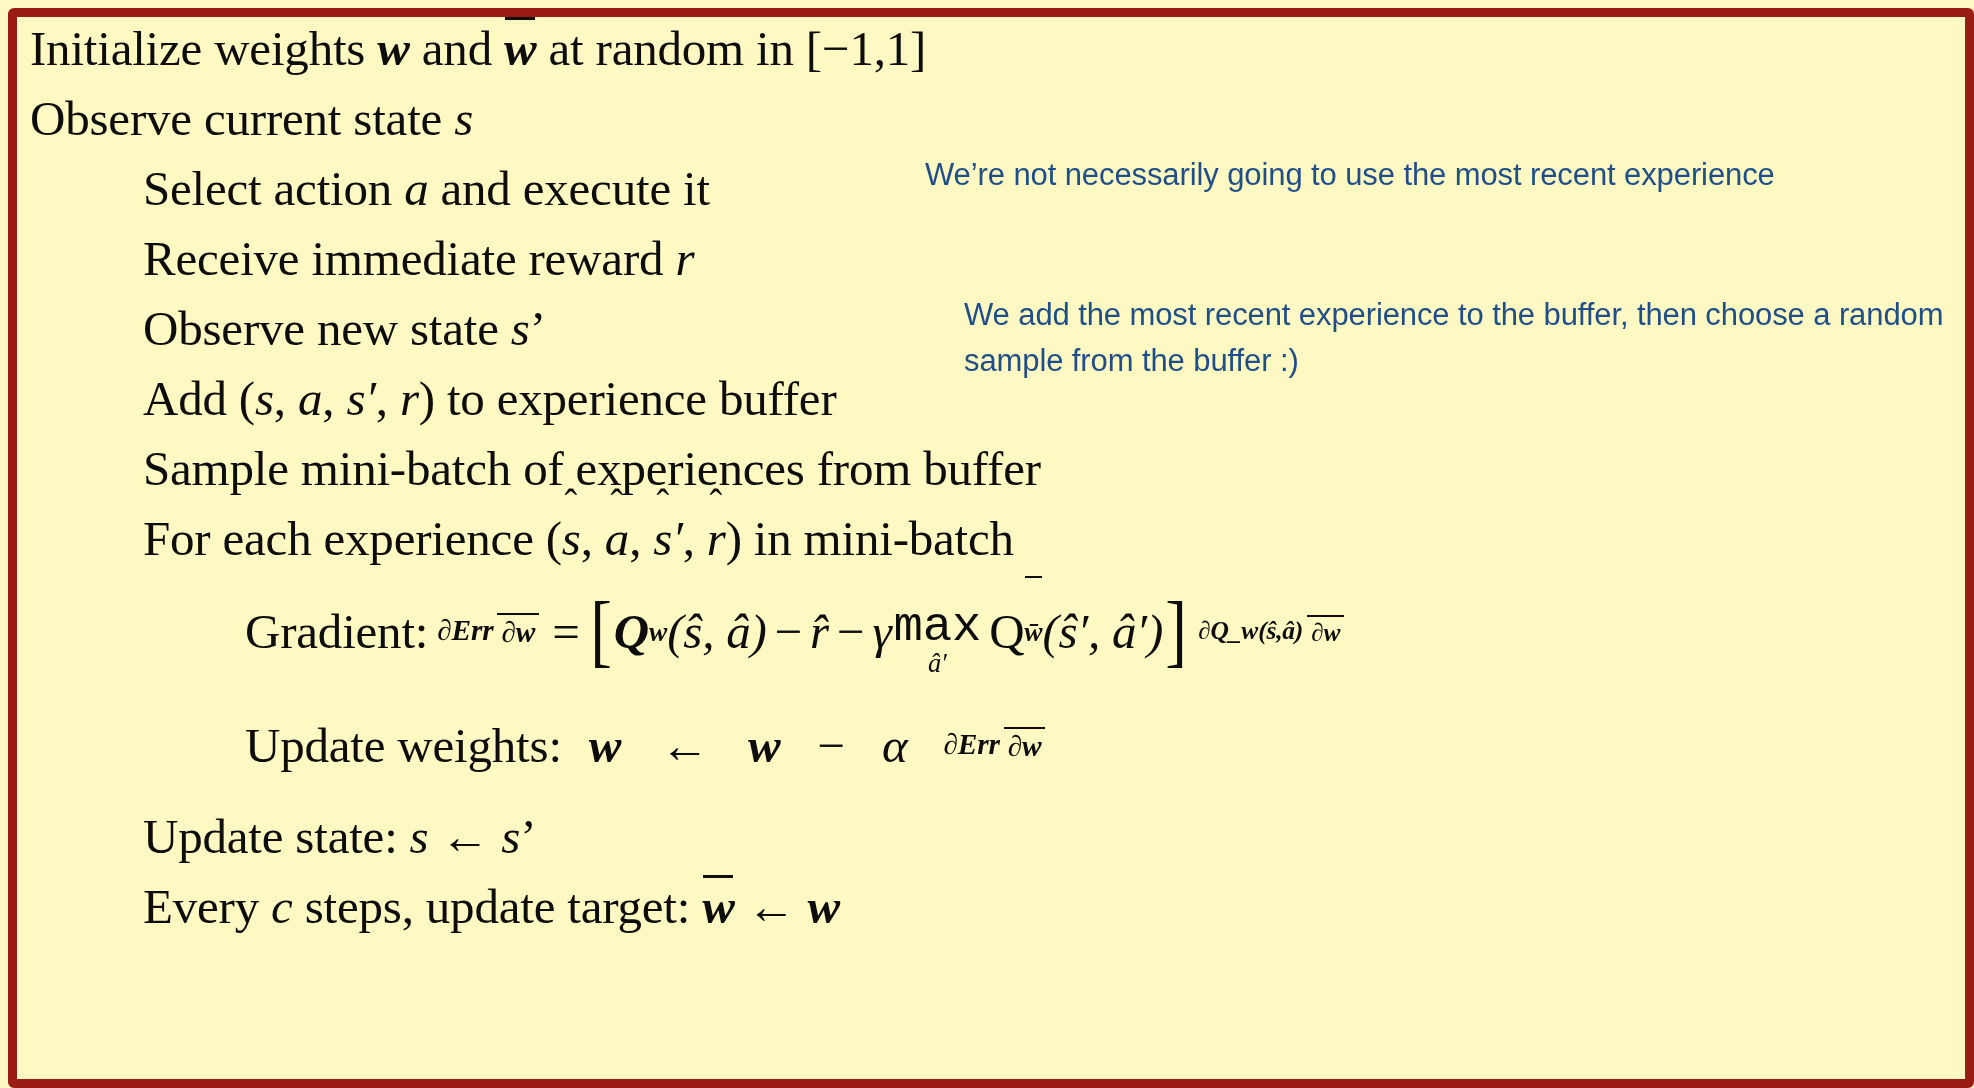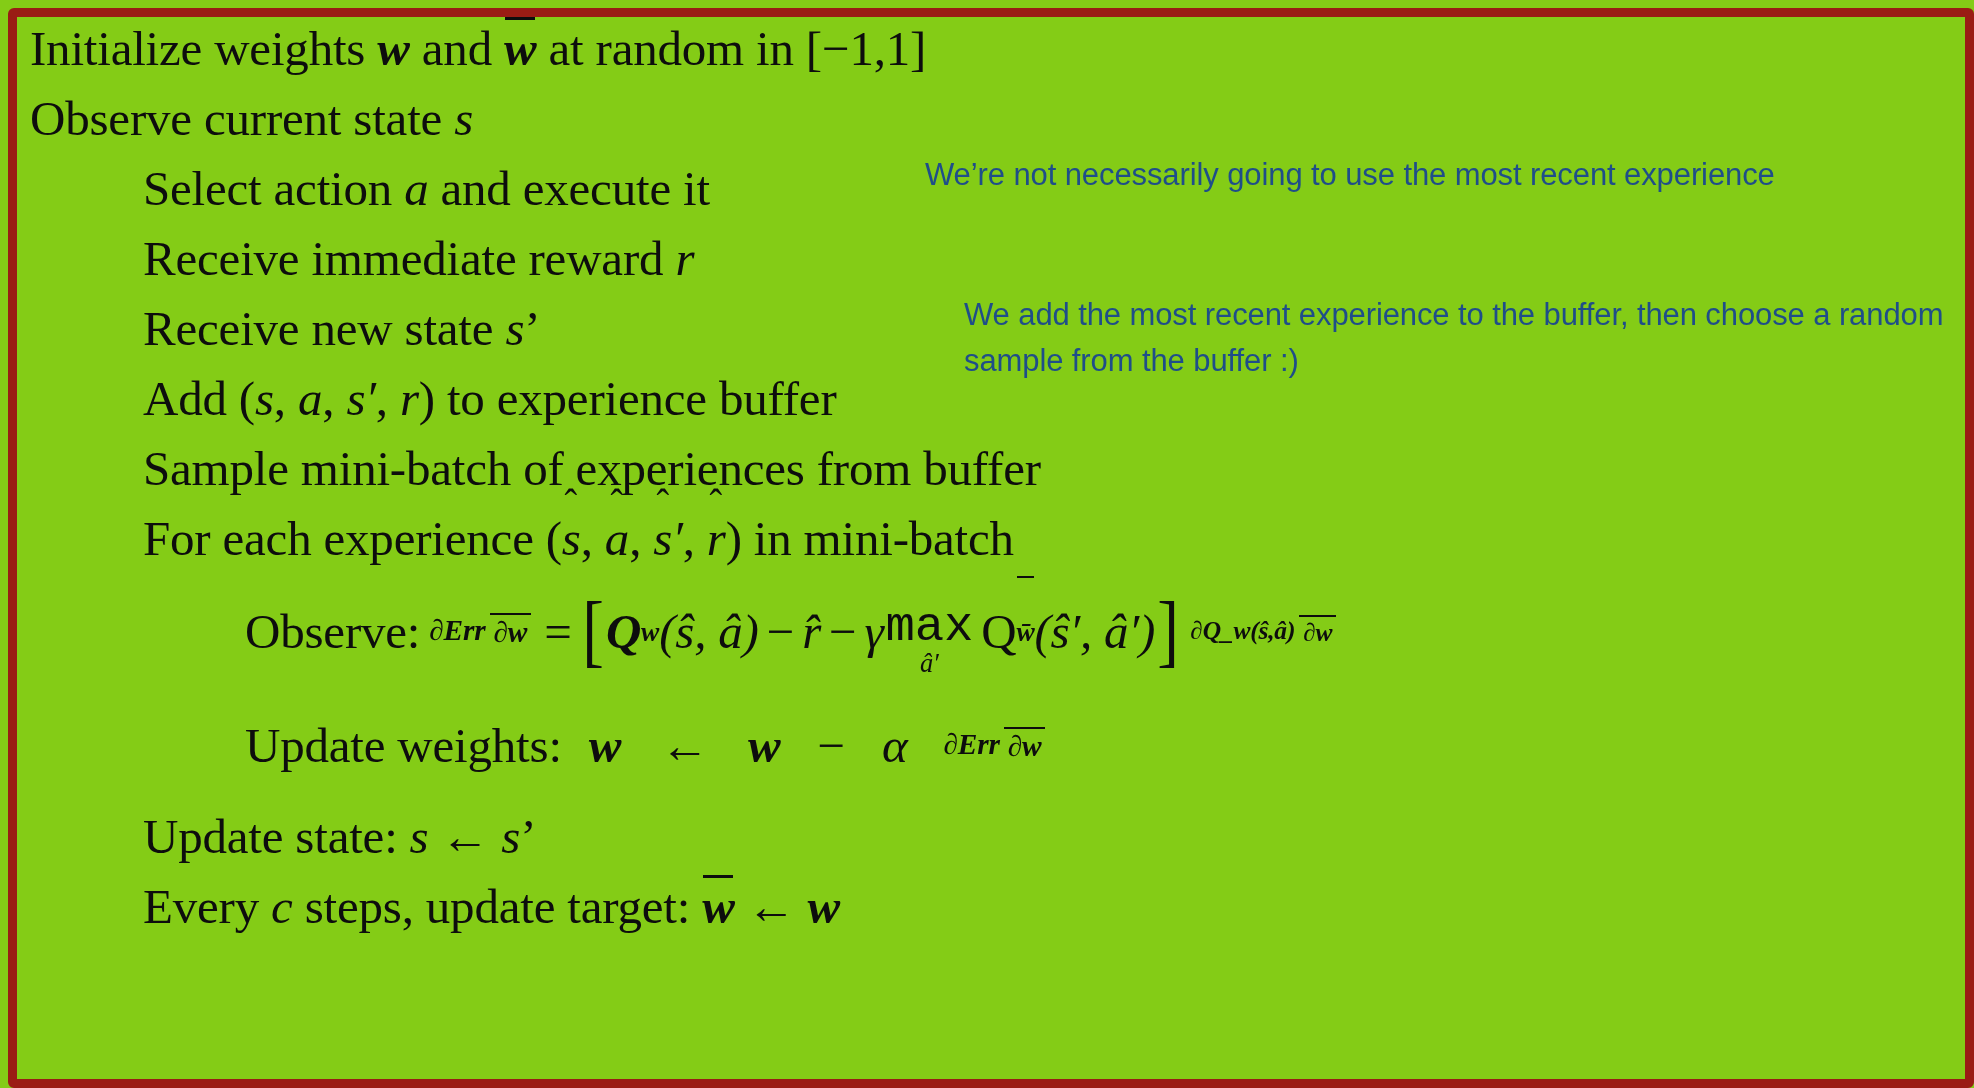--- a/index.html
+++ b/index.html
@@ -4,21 +4,21 @@
 <style>
   html, body {
     margin: 0;
     padding: 0;
     background: #ffffff;
   }
   #slide {
     position: relative;
     width: 1974px;
     height: 1088px;
-    background: #84cc16;
+    background: #fef9c3;
     box-sizing: border-box;
     overflow: hidden;
     font-family: "Liberation Serif", "DejaVu Serif", serif;
   }
   #frame {
     position: absolute;
     left: 8px;
     top: 8px;
     right: 0px;
     bottom: 0px;
@@ -159,30 +159,30 @@
 
     <div class="line lvl0"><span>Initialize weights </span><span class="bi">w</span><span> and </span><span class="bi ovl">w</span><span> at random in [−1,1]</span></div>
 
     <div class="line lvl0"><span>Observe current state </span><span class="it">s</span></div>
 
 
     <div class="line lvl1"><span>Select action </span><span class="it">a</span><span> and execute it</span></div>
 
     <div class="line lvl1"><span>Receive immediate reward </span><span class="it">r</span></div>
 
-    <div class="line lvl1"><span>Receive new state </span><span class="it">s</span><span>’</span></div>
+    <div class="line lvl1"><span>Observe new state </span><span class="it">s</span><span>’</span></div>
 
     <div class="line lvl1"><span>Add (</span><span class="it">s</span><span>, </span><span class="it">a</span><span>, </span><span class="it">s</span><span class="it">′</span><span>, </span><span class="it">r</span><span>) to experience buffer</span></div>
 
     <div class="line lvl1">Sample mini-batch of experiences from buffer</div>
 
     <div class="line lvl1"><span>For each experience (</span><span class="it hat">s</span><span>, </span><span class="it hat">a</span><span>, </span><span class="it hat">s</span><span class="it">′</span><span>, </span><span class="it hat">r</span><span>) in mini-batch</span></div>
 
     <div class="line lvl2 tall mathline">
-        <span>Observe: </span>
+        <span>Gradient: </span>
         <span class="frac">
           <span class="num bi">∂Err</span>
           <span class="den bi">∂w</span>
         </span>
         <span style="margin:0 8px">=</span>
         <span class="bbr">[</span>
         <span class="bi">Q</span>
         <span class="bi sub">w</span>
         <span class="it">(ŝ, â)</span>
         <span style="margin:0 8px">−</span>

